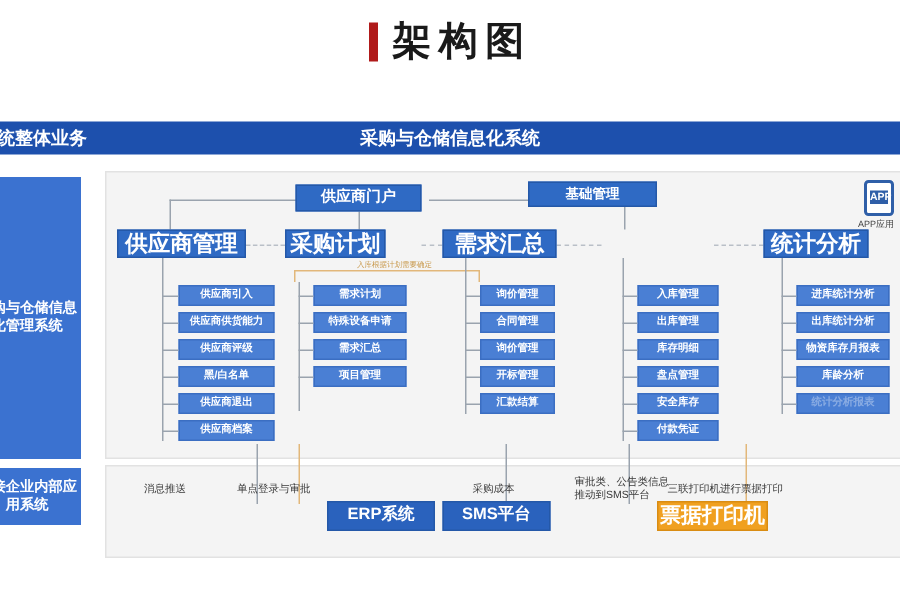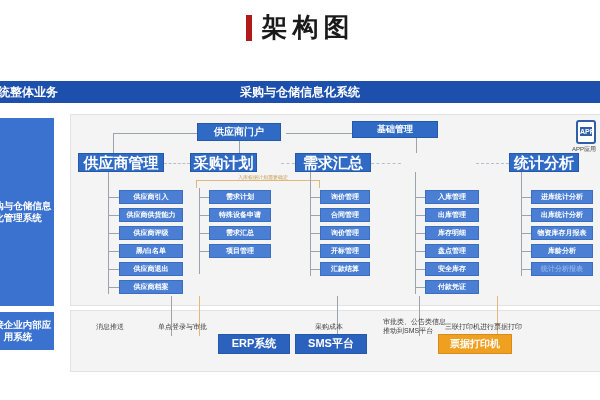--- a/index.html
+++ b/index.html
@@ -63,21 +63,21 @@
   }
   .bbox.portal   { font-size: 10px; text-align: right; }
   .bbox.cat      { font-size: 15px; }
   .bbox.leaf     { font-size: 7px; background: #4a7fd4; border-color: #3b6ec2; }
   .bbox.base     { font-size: 9px; }
   .bbox.sys      { font-size: 11px; background: #2a62bd; }
   .bbox.faded    { color: rgba(255,255,255,0.35); }
 
   .obox {
     position: absolute; background: #f0a020; color: #fff;
-    font-size: 10px; font-weight: 700; display: flex;
+    font-size: 14px; font-weight: 700; display: flex;
     align-items: center; justify-content: center; border: 1px solid #d98c12;
   }
 
   
   .ln { position: absolute; background: #9aa3ae; }
   .ln.h { height: 1px; }
   .ln.v { width: 1px; }
   .ln.dash-h {
     height: 0; border-top: 1px dashed #c6a98a; background: none;
   }

